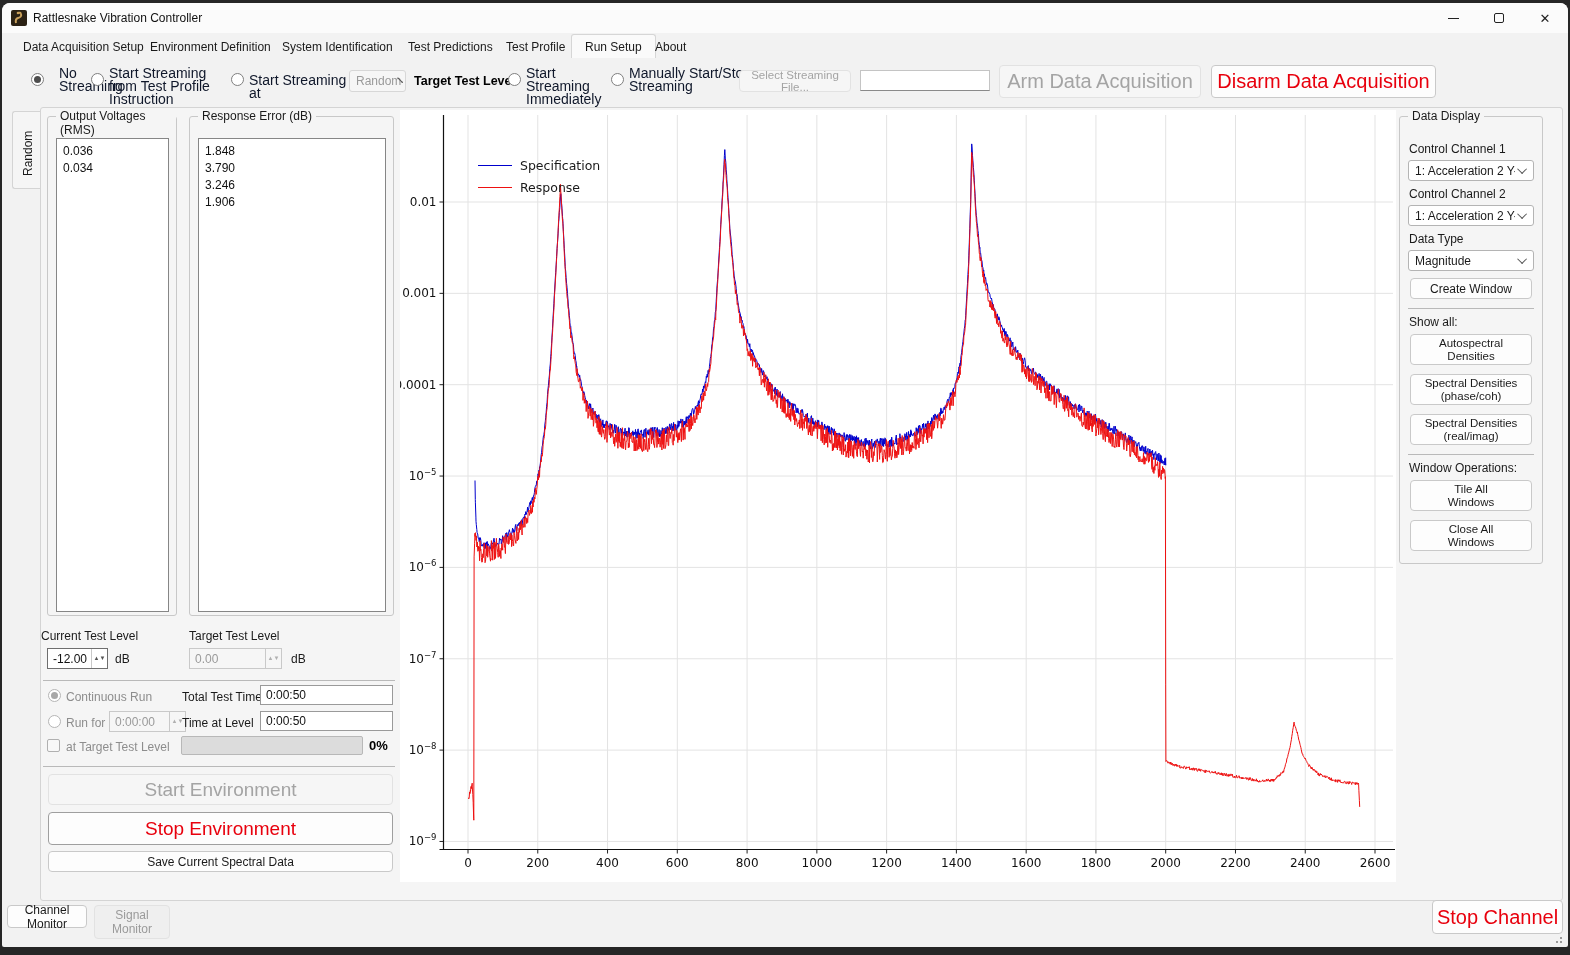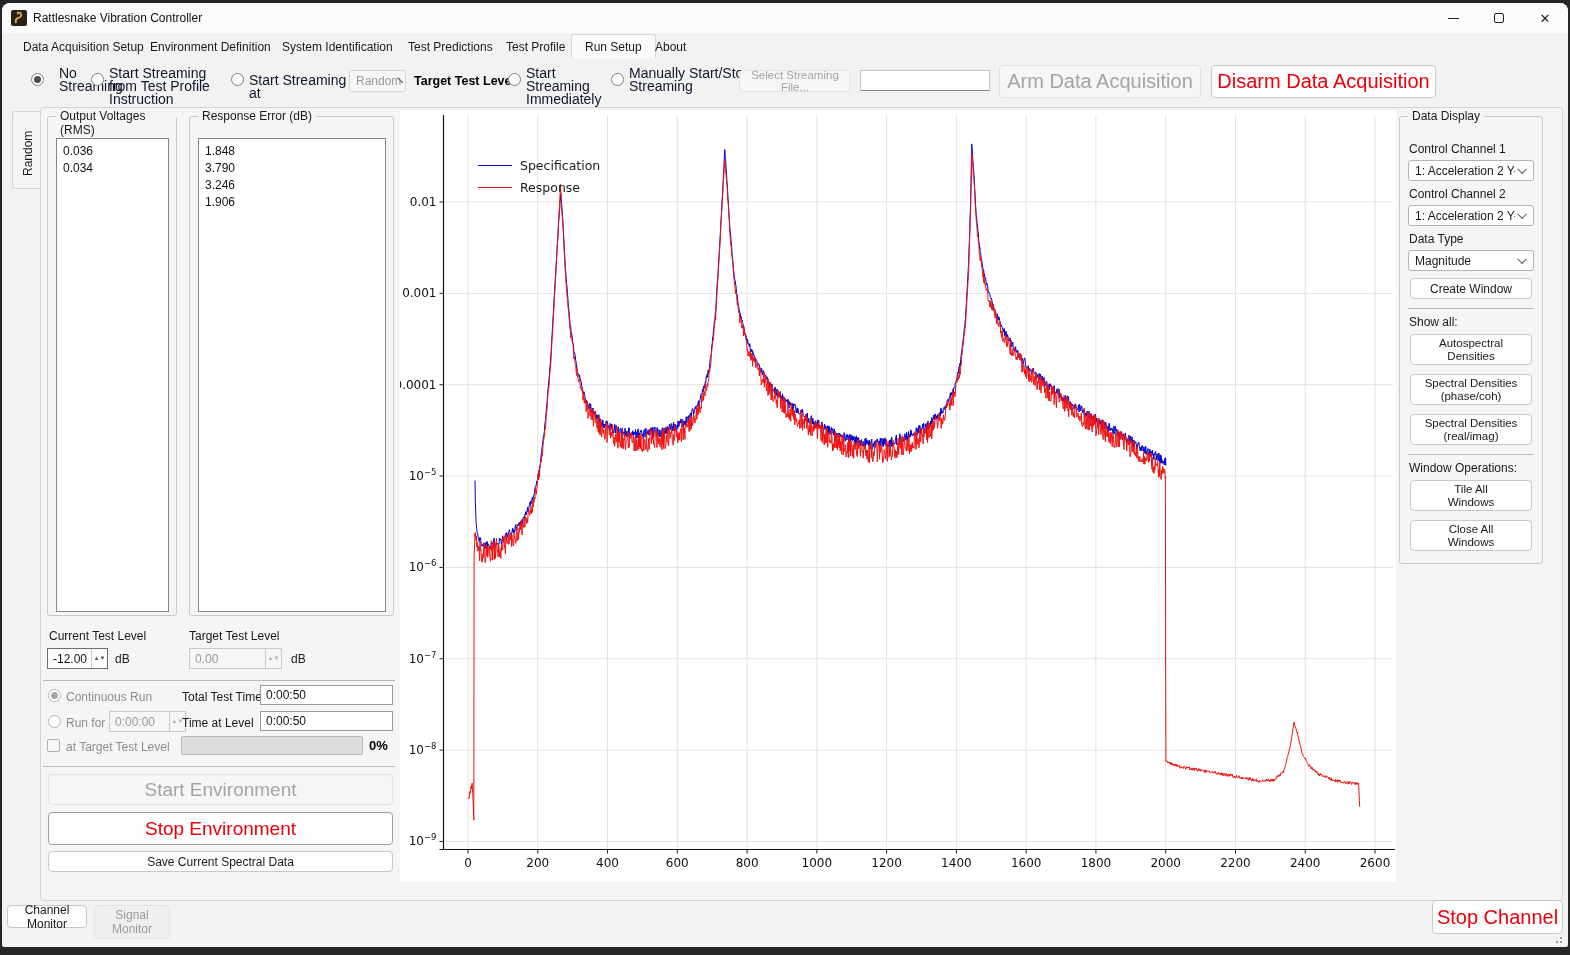--- a/index.html
+++ b/index.html
@@ -149,21 +149,21 @@
     <div class="groupbox" style="left:148px; top:8px; width:205px; height:500px;">
       <span class="gb-title">Response Error (dB)</span>
       <div class="listbox" style="left:8px; top:21px; width:188px; height:474px;">
         <div>1.848</div>
         <div>3.790</div>
         <div>3.246</div>
         <div>1.906</div>
       </div>
     </div>
 
-    <div class="lab abs" style="left:8px; top:521px;text-align:right;">Current Test Level</div>
+    <div class="lab abs" style="left:0; top:521px;text-align:right;">Current Test Level</div>
     <div class="spin abs" style="left:6px; top:540px; width:61px; height:21px;">
       <span class="val">-12.00</span>
       <span class="arrows">▲▼</span>
     </div>
     <div class="lab abs" style="left:74px; top:544px;">dB</div>
 
     <div class="lab abs" style="left:148px; top:521px;">Target Test Level</div>
     <div class="spin dis abs" style="left:148px; top:540px; width:93px; height:21px;">
       <span class="val">0.00</span>
       <span class="arrows">▲▼</span>

